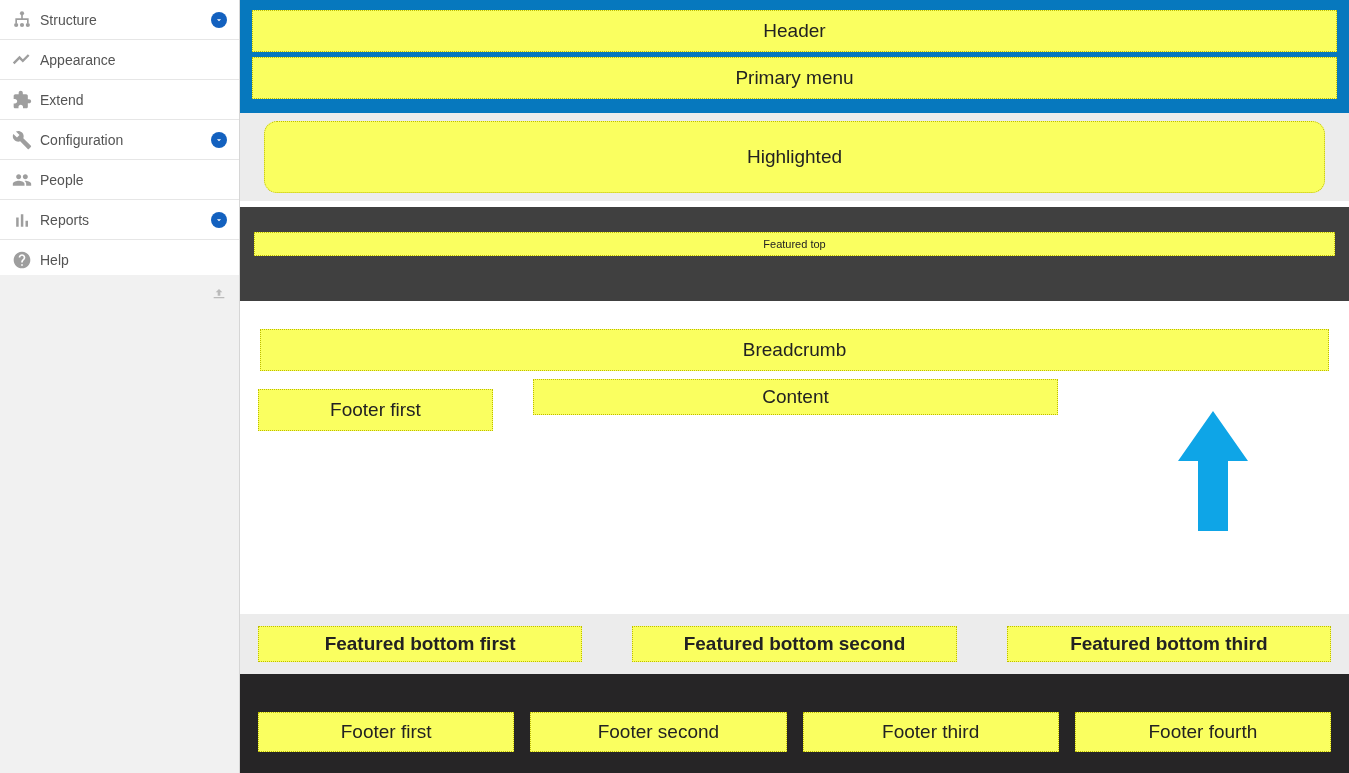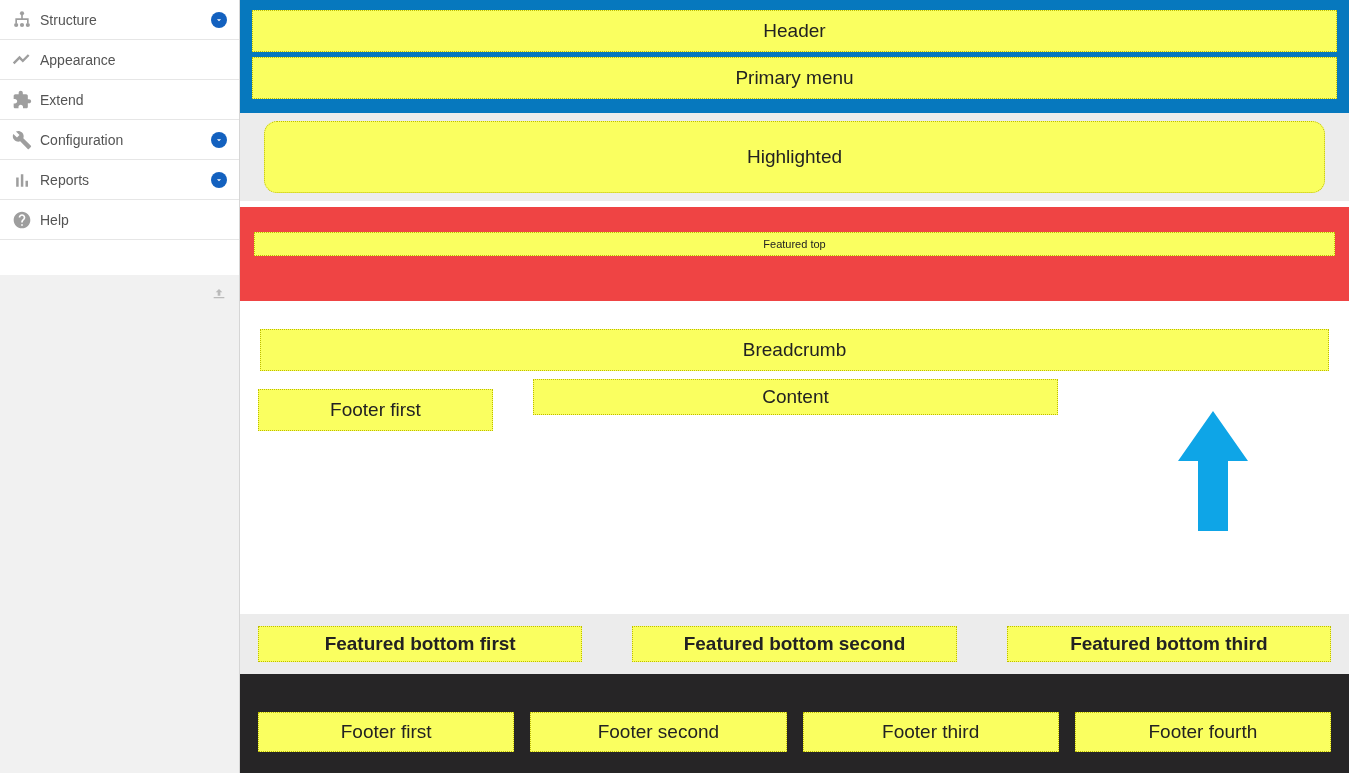--- a/index.html
+++ b/index.html
@@ -124,21 +124,21 @@
       background: #ececec;
       padding: 8px 24px;
     }
     .highlighted-strip .region {
       padding: 24px 0;
       border-radius: 13px;
     }
 
     
     .featured-top-strip {
-      background: #ef4444;
+      background: #404040;
       padding: 25px 14px 45px 14px;
     }
     .featured-top-strip .region {
       font-size: 11px;
       padding: 5px 0;
     }
 
     
     .middle {
       background: #fff;
@@ -286,20 +286,30 @@
       </span>
       <span class="sidebar-label">Configuration</span>
     </span>
     <span class="chevron">
       <svg viewBox="0 0 24 24">
           <path d="M7 10l5 5 5-5z"></path>
         </svg>
     </span>
   </div>
 
+  <div class="sidebar-item">
+    <span class="sidebar-item-left">
+      <span class="sidebar-icon">
+        <svg viewBox="0 0 24 24">
+            <path d="M16 11c1.66 0 3-1.34 3-3s-1.34-3-3-3-3 1.34-3 3 1.34 3 3 3zm-8 0c1.66 0 3-1.34 3-3S9.66 5 8 5 5 6.34 5 8s1.34 3 3 3zm0 2c-2.33 0-7 1.17-7 3.5V19h14v-2.5c0-2.33-4.67-3.5-7-3.5zm8 0c-.29 0-.62.02-.97.05 1.16.84 1.97 1.97 1.97 3.45V19h6v-2.5c0-2.33-4.67-3.5-7-3.5z"></path>
+          </svg>
+      </span>
+      <span class="sidebar-label">People</span>
+    </span>
+  </div>
 
   <div class="sidebar-item">
     <span class="sidebar-item-left">
       <span class="sidebar-icon">
         <svg viewBox="0 0 24 24">
             <path d="M5 9h3v11H5zM10.6 5h3v15h-3zM16.2 13h3v7h-3z"></path>
           </svg>
       </span>
       <span class="sidebar-label">Reports</span>
     </span>

